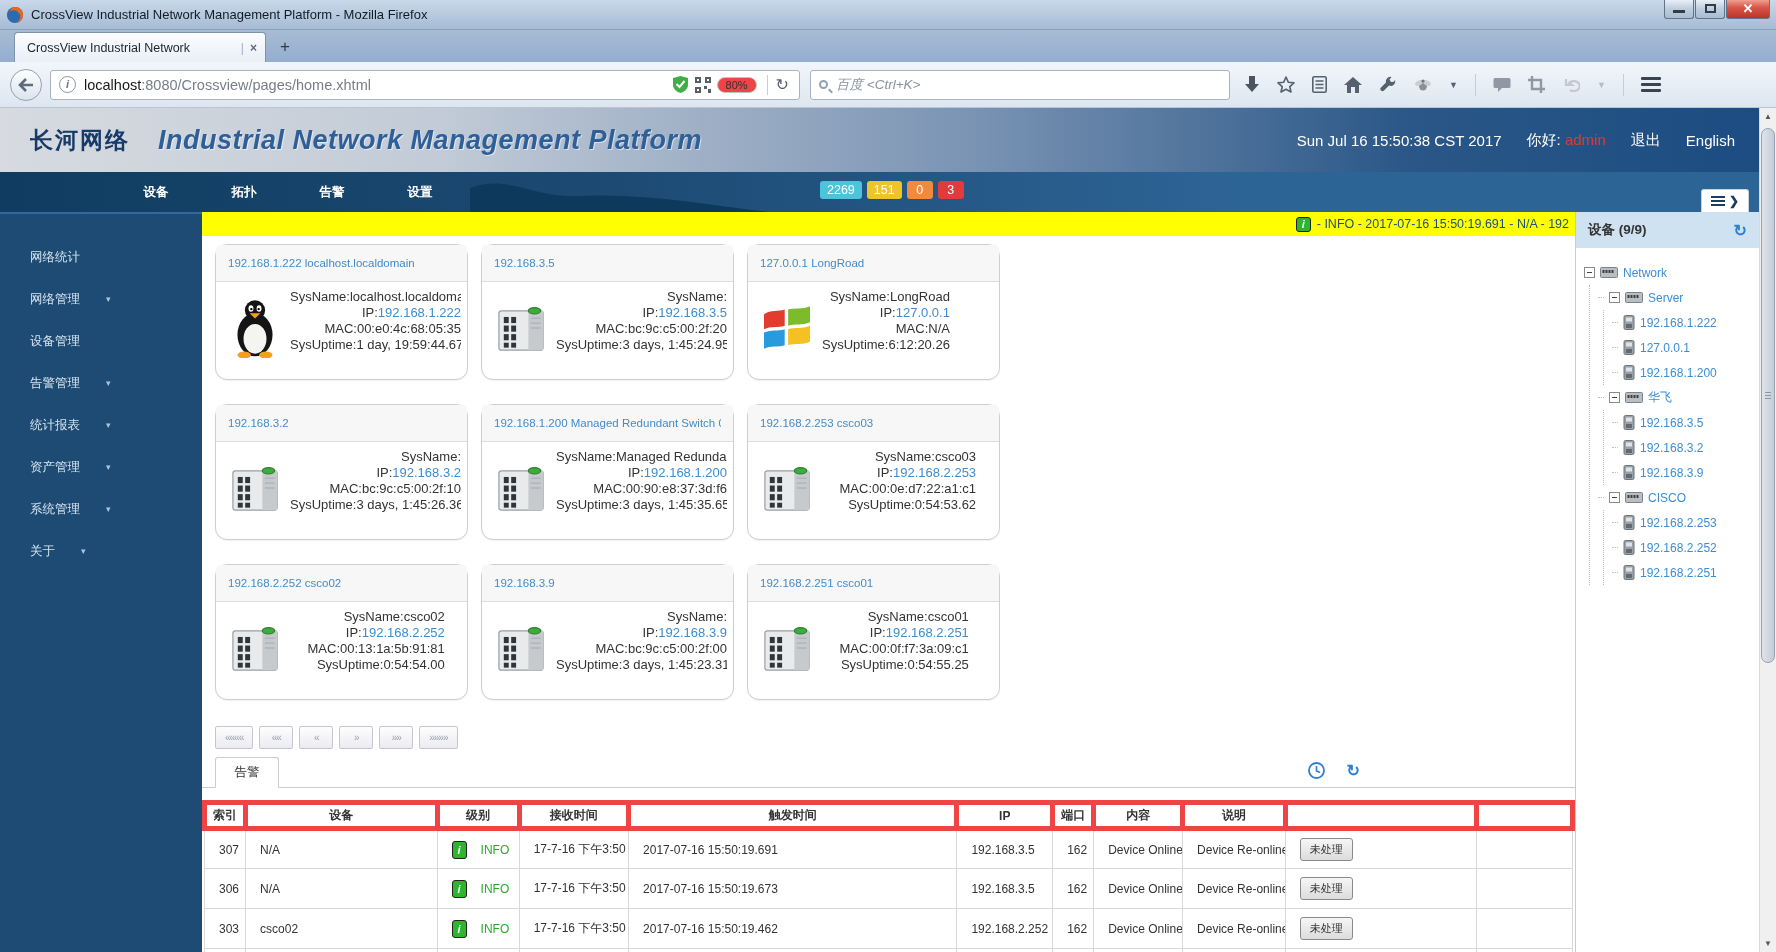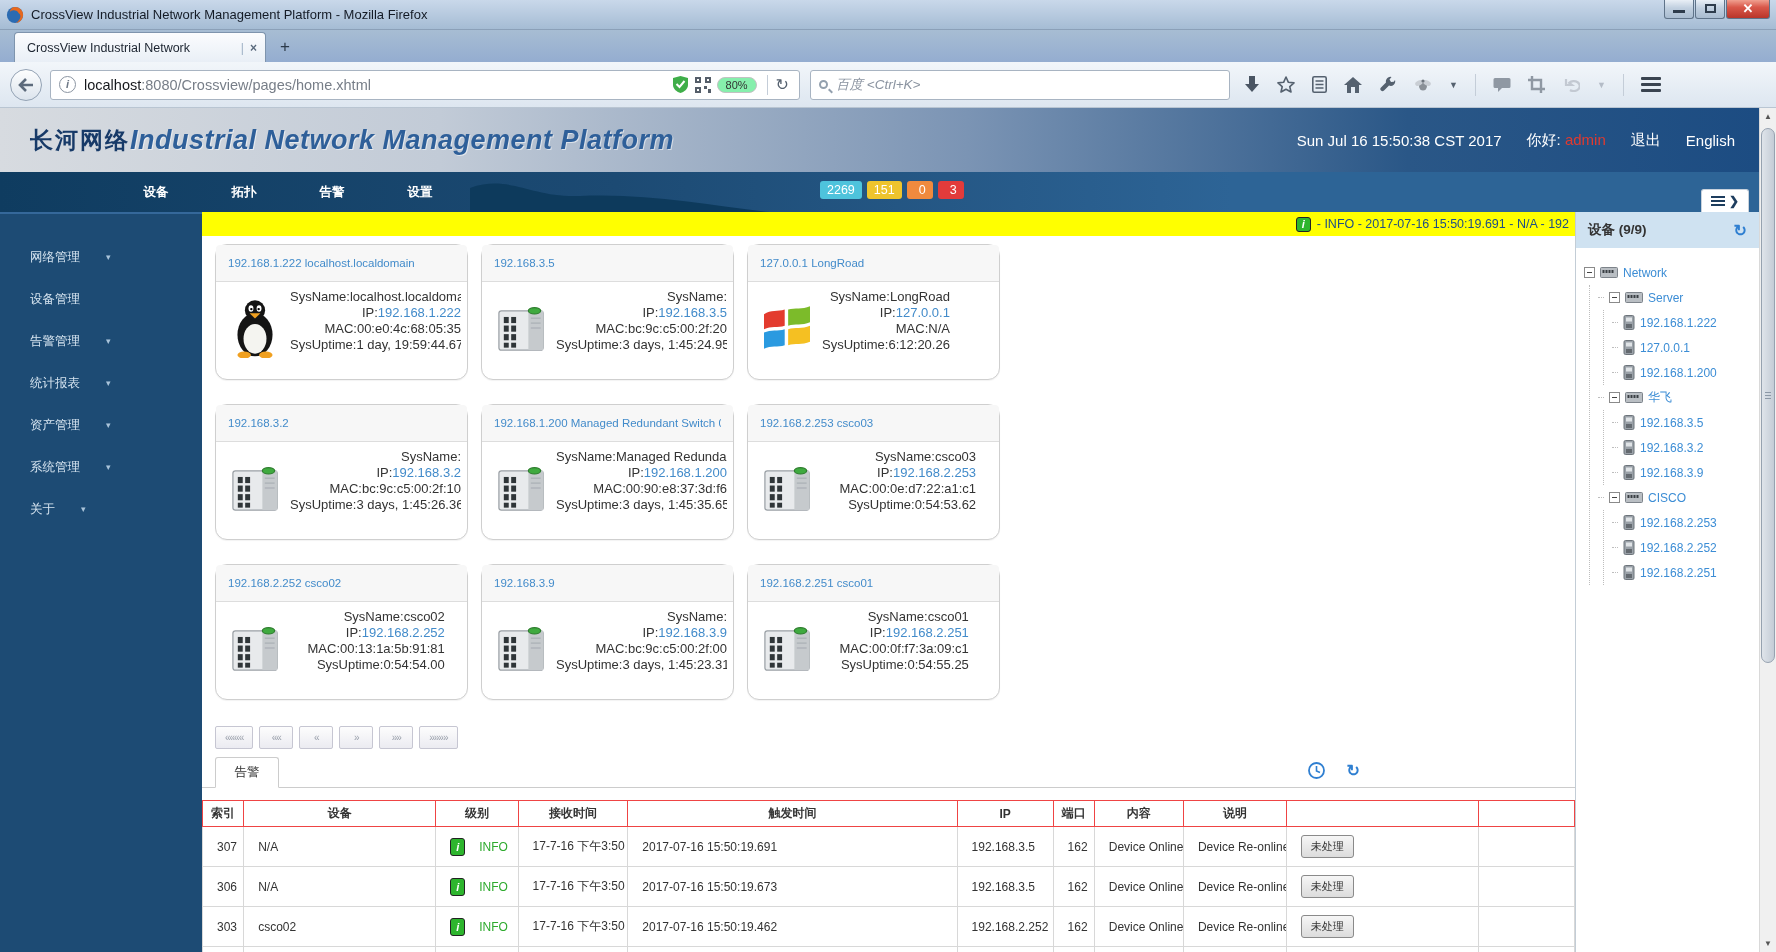--- a/index.html
+++ b/index.html
@@ -24,21 +24,21 @@
   .tab-close { color:#5a6a7d; font-size:12px; font-weight:bold; cursor:pointer; }
   .newtab { margin:0 0 4px 6px; color:#2c3a4a; font-size:17px; width:26px; height:22px; text-align:center; line-height:22px; cursor:pointer; border-radius:3px; }
 
   .toolbar { height:46px; background:linear-gradient(#f2f6fa,#dde6f0); border-bottom:1px solid #b9c5d2; display:flex; align-items:center; padding:0 10px; }
   .backbtn { width:32px; height:32px; border-radius:50%; background:linear-gradient(#fdfefe,#dce4ed); border:1px solid #93a2b4; display:flex; align-items:center; justify-content:center; margin-right:8px; cursor:pointer; z-index:2;}
   .urlbar { height:30px; flex:0 0 750px; background:#fff; border:1px solid #a8b4c2; border-radius:3px; display:flex; align-items:center; padding:0 6px; }
   .urlinfo { width:17px; height:17px; border-radius:50%; border:1px solid #8b95a2; color:#6e7987; font-size:11px; font-style:italic; font-weight:bold; text-align:center; line-height:15px; margin:0 8px 0 2px; cursor:pointer;}
   .urltext { flex:1; font-size:14.5px; white-space:nowrap; overflow:hidden; cursor:text;}
   .urlhost { color:#16181c; }
   .urlpath { color:#777e88; }
-  .zoombadge { background:#86efac; border:1px solid #c2c2c2; border-radius:9px; font-size:11px; color:#333; padding:1px 8px; margin:8px 6px; cursor:pointer;}
+  .zoombadge { background:#ef4444; border:1px solid #c2c2c2; border-radius:9px; font-size:11px; color:#333; padding:1px 8px; margin:8px 6px; cursor:pointer;}
   .urlsep { width:1px; height:20px; background:#c4cdd8; margin:0 4px; }
   .reload { font-size:16px; color:#55616f; margin:0 4px; cursor:pointer; }
   .searchbox { height:30px; flex:0 0 420px; background:#fff; border:1px solid #a8b4c2; border-radius:3px; margin-left:10px; display:flex; align-items:center; padding:0 8px; }
   .mag { width:9px; height:9px; border:2px solid #93a0ae; border-radius:50%; position:relative; margin-right:8px; }
   .mag::after { content:''; position:absolute; width:5px; height:2px; background:#93a0ae; transform:rotate(45deg); left:7px; top:8px; }
   .searchph { font-size:13.5px; font-style:italic; color:#8a93a0; }
   .tbicons { display:flex; align-items:center; margin-left:14px; gap:17px; }
   .tbico { cursor:pointer; display:flex; align-items:center; }
   .tbsep { width:1px; height:22px; background:#c4cdd8; }
   .caret-sm { font-size:9px; color:#55616f; }
@@ -50,31 +50,31 @@
   .sarrow.down { position:absolute; bottom:0; left:0; right:0; }
   .sthumb { position:absolute; top:20px; left:1px; width:14px; height:535px; background:linear-gradient(90deg,#dfe4ea,#c4ccd6); border:1px solid #96a2b0; border-radius:7px; cursor:grab;}
   .sgrip { position:absolute; top:50%; left:3px; right:3px; margin-top:-4px; height:8px;
            background:repeating-linear-gradient(#8c98a6 0 1px, transparent 1px 3px); }
 
   
   .page { position:absolute; left:0; top:108px; width:1759px; height:844px; overflow:hidden; }
 
   .pageheader { height:64px; background:linear-gradient(90deg,#d7dbe0 0%,#c2cbd7 25%,#7b94b4 55%,#2a5787 80%,#1c4c82 100%); display:flex; align-items:center; position:relative;}
   .brand { font-size:23px; font-weight:bold; color:#173a68; margin-left:30px; letter-spacing:2px;}
-  .ptitle { font-size:27px; font-weight:bold; font-style:italic; color:#2e5f99; text-shadow:1px 1px 0 rgba(255,255,255,.55); letter-spacing:.5px;}
+  .ptitle { font-size:27px; font-weight:bold; font-style:italic; color:#2e5f99; margin-left:28px; text-shadow:1px 1px 0 rgba(255,255,255,.55); letter-spacing:.5px;}
   .hright { position:absolute; right:24px; display:flex; align-items:center; font-size:15px; color:#fff; gap:25px;}
   .greet .uname { color:#e03a2f; }
   .hlink { cursor:pointer; }
 
   .navbar { height:40px; background:linear-gradient(90deg,#0f3c60 0%,#1c4a73 35%,#2d6496 70%,#2d6496 100%); position:relative; }
   .navwave { position:absolute; left:470px; top:0; height:40px; width:300px; }
   .navmenu { display:flex; padding-left:112px; height:100%; align-items:center; position:relative; z-index:2;}
   .navitem { width:88px; text-align:center; font-size:12.5px; font-weight:bold; color:#fff; cursor:pointer; }
   .badges { position:absolute; left:820px; top:9px; display:flex; gap:5px; z-index:3;}
-  .badge { min-width:26px; padding:2px 7px; border-radius:3px; font-size:12.5px; color:#fff; text-align:right; cursor:pointer;}
+  .badge { min-width:26px; padding:2px 7px; border-radius:3px; font-size:12.5px; color:#fff; text-align:center; cursor:pointer;}
   .b-cyan { background:#4ec3dc; } .b-yellow { background:#eec42d; } .b-orange { background:#f08a3e; } .b-red { background:#e23b3b; }
   .paneltoggle { position:absolute; right:10px; bottom:0; width:48px; height:23px; background:#fff; border:1px solid #c8d2dc; border-bottom:none; border-radius:3px 3px 0 0; display:flex; align-items:center; justify-content:center; gap:4px; cursor:pointer; z-index:3;}
   .ptbars { width:14px; height:10px; background:repeating-linear-gradient(#1d3d5e 0 2px, transparent 2px 4px); }
   .ptchev { font-size:12px; font-weight:bold; color:#1d3d5e; }
 
   .content { display:flex; height:740px; }
 
   
   .lsidebar { width:202px; background:#1d4b74; border-top:2px solid #35689a; padding-top:22px; flex:none;}
   .lsitem { height:42px; padding-left:30px; display:flex; align-items:center; font-size:12.5px; color:#d6e4f0; cursor:pointer; }
@@ -99,21 +99,21 @@
 
   .pagination { margin:26px 0 0 13px; display:flex; gap:6px; }
   .pgbtn { height:23px; min-width:34px; padding:0 9px; background:linear-gradient(#fdfdfd,#ebebf1); border:1px solid #c6c6d2; border-radius:2px; color:#9aa0ab; font-size:10px; letter-spacing:-1px; cursor:pointer; }
 
   .alarmtabs { margin-top:8px; position:relative; height:31px; border-bottom:1px solid #ccc; }
   .alarmtab { position:absolute; left:13px; bottom:-1px; width:64px; height:31px; background:#fff; border:1px solid #ccc; border-bottom:1px solid #fff; border-radius:3px 3px 0 0; text-align:center; line-height:29px; font-size:12.5px; color:#333; cursor:pointer;}
   .atools { position:absolute; right:215px; bottom:8px; display:flex; gap:22px; align-items:center;}
   .aico { color:#2f7fd1; font-size:16px; font-weight:bold; cursor:pointer; line-height:1;}
 
   table.alarms { width:100%; border-collapse:collapse; margin-top:12px; table-layout:fixed;}
-  table.alarms th { border:1px solid #ef4444; height:26px; font-size:12px; color:#333; font-weight:bold; text-align:center; background:#fff; overflow:hidden;}
+  table.alarms th { border:5px solid #ef4444; height:26px; font-size:12px; color:#333; font-weight:bold; text-align:center; background:#fff; overflow:hidden;}
   table.alarms td { border:1px solid #d8d8d8; height:40px; font-size:12px; color:#333; padding:0 14px; vertical-align:middle; overflow:hidden; white-space:nowrap;}
   .lvlcell { display:flex; align-items:center; gap:14px; }
   .lvl-ico { width:15px; height:18px; background:#2db52d; border:1px solid #222; border-radius:3px; color:#fff; font-size:11px; font-weight:bold; font-style:italic; text-align:center; line-height:16px; flex:none;}
   .lvl-txt { color:#2daa2d; }
   .actbtn { padding:3px 9px; background:linear-gradient(#f6f6f6,#dcdcdc); border:1px solid #8a8a8a; border-radius:3px; font-size:11px; color:#333; cursor:pointer; }
 
   
   .rpanel { width:184px; flex:none; background:#fff; border-left:1px solid #c3cdd6; }
   .rp-head { height:36px; background:#cfe2f1; display:flex; align-items:center; padding:0 12px; }
   .rp-title { font-size:13.5px; font-weight:bold; color:#333; flex:1; }
@@ -296,20 +296,24 @@
     </div>
     <div class="paneltoggle">
       <span class="ptbars"></span>
       <span class="ptchev">❯</span>
     </div>
   </div>
 
   <div class="content">
 
     <div class="lsidebar">
+      <div class="lsitem">
+          <span>网络统计</span>
+          <span class="lcaret"></span>
+        </div>
       <div class="lsitem">
           <span>网络管理</span>
           <span class="lcaret">▾</span>
         </div>
       <div class="lsitem">
           <span>设备管理</span>
           <span class="lcaret"></span>
         </div>
       <div class="lsitem">
           <span>告警管理</span>

